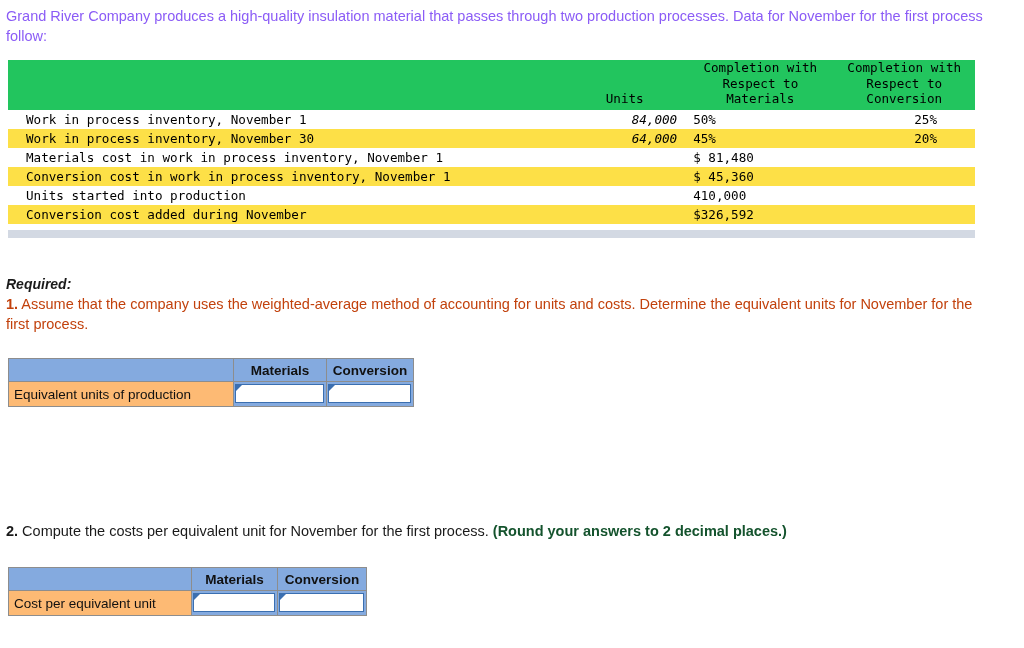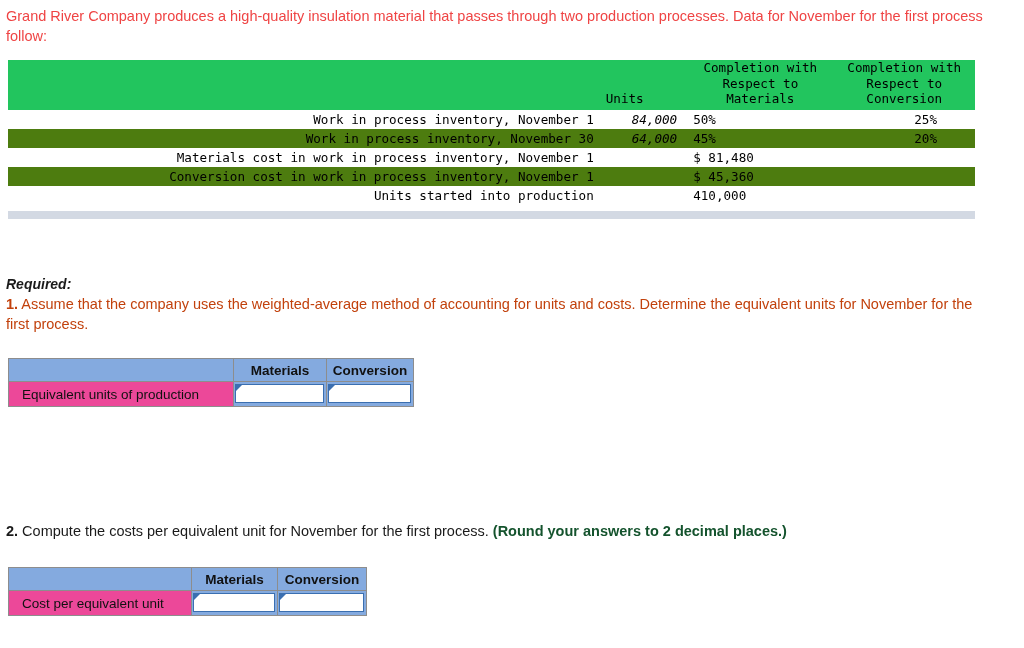--- a/index.html
+++ b/index.html
@@ -17,21 +17,21 @@
   }
 
   
   .intro {
     position: absolute;
     left: 6px;
     top: 6px;
     width: 982px;
     font-size: 14.5px;
     line-height: 20px;
-    color: #ef4444;
+    color: #8b5cf6;
   }
 
   
   .data-table-wrap {
     position: absolute;
     left: 8px;
     top: 60px;
     width: 967px;
   }
   table.data-table {
@@ -63,25 +63,25 @@
   table.data-table thead th.c-conv {
     width: 139px;
     text-align: center;
   }
   table.data-table tbody td {
     padding: 1px 6px;
     line-height: 17px;
     border: none;
   }
   table.data-table tbody tr.alt td {
-    background: #4d7c0f;
+    background: #fde047;
   }
   table.data-table tbody td.label {
     padding-left: 18px;
-    text-align: right;
+    text-align: left;
     white-space: nowrap;
   }
   table.data-table tbody td.num {
     text-align: right;
     padding-right: 10px;
     white-space: pre;
     font-style: italic;
   }
   table.data-table tbody td.pct-mat {
     text-align: left;
@@ -149,24 +149,24 @@
     color: #111111;
     font-weight: bold;
     height: 22px;
     text-align: center;
   }
   .answer-table thead th.blank-head {
     background: #84aadf;
   }
   .answer-table tbody td.row-label {
     height: 24px;
-    padding: 0 13px;
+    padding: 0 5px;
     text-align: left;
     white-space: nowrap;
-    background: #ec4899;
+    background: #fdba74;
     color: #111111;
   }
   .answer-table tbody td.input-cell {
     background: #84aadf;
     padding: 1px 2px 2px 1px;
     position: relative;
   }
   .input-box {
     height: 19px;
     background: #ffffff;
@@ -237,20 +237,26 @@
         <tr class="alt">
           <td class="label">Conversion cost in work in process inventory, November 1</td>
           <td class="num"></td>
           <td class="pct-mat">$ 45,360</td>
           <td class="pct-conv"></td>
         </tr>
         <tr>
           <td class="label">Units started into production</td>
           <td class="num"></td>
           <td class="pct-mat">410,000</td>
+          <td class="pct-conv"></td>
+        </tr>
+        <tr class="alt">
+          <td class="label">Conversion cost added during November</td>
+          <td class="num"></td>
+          <td class="pct-mat">$326,592</td>
           <td class="pct-conv"></td>
         </tr>
       </tbody>
   </table>
   <div class="table-footer-bar"></div>
 </div>
 
 <div class="required-head">Required:</div>
 
 <div class="q1">

